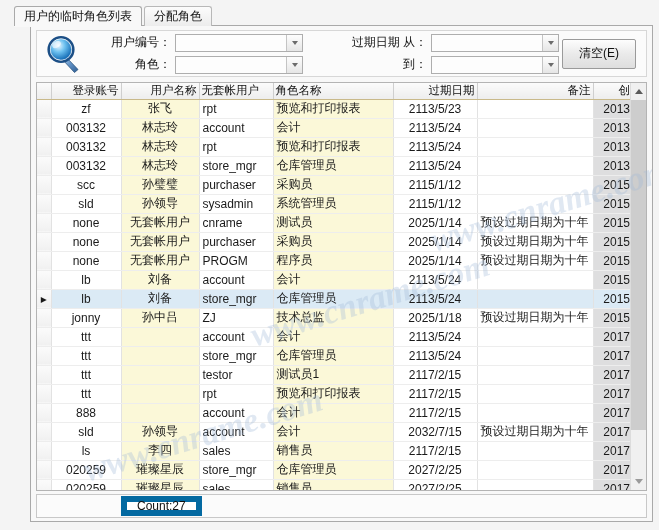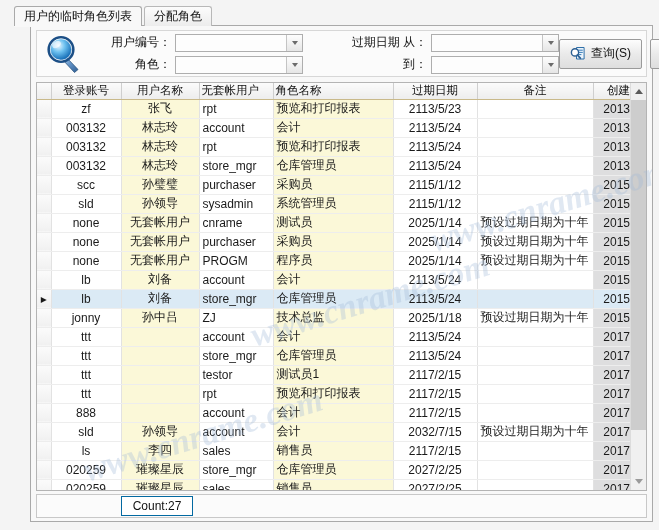--- a/index.html
+++ b/index.html
@@ -165,21 +165,21 @@
   }
   table.grid th {
     height: 16px;
     background: linear-gradient(to bottom,#fbfbfb,#ededed);
     border-right: 1px solid #cfcfcf;
     border-bottom: 1px solid #c9b98a;
     font-weight: normal;
     color: #111;
     font-size: 11.5px;
     padding: 0 2px;
-    text-align: center;
+    text-align: right;
     white-space: nowrap;
   }
   table.grid th.rh {
     width: 14px;
     border-bottom: 1px solid #c9b98a;
     background: linear-gradient(to bottom,#fbfbfb,#ededed);
   }
   table.grid td {
     height: 19px;
     border-right: 1px solid #e2e2e2;
@@ -248,21 +248,21 @@
     border: 1px solid #c8c8c8;
     background: #fbfbfb;
     display: flex;
     align-items: center;
   }
   .countbox {
     margin-left: 84px;
     height: 20px;
     min-width: 72px;
     padding: 0 10px;
-    border: 1px solid #0369a1;
+    border: 6px solid #0369a1;
     background: #fff;
     display: flex; align-items: center; justify-content: center;
     font-size: 12px; color: #111;
   }
 
   
   .wm {
     position: absolute;
     left: 0; top: 0; right: 0; bottom: 0;
     pointer-events: none;
@@ -355,31 +355,20 @@
           <div class="combo">
             <div class="cval"></div>
             <div class="cbtn">
               <span class="caret"></span>
             </div>
           </div>
         </div>
       </div>
 
       <div class="btns">
-        <div class="btn">
-          <span class="qicon">
-            <svg width="17" height="15" viewBox="0 0 17 15">
-              <path d="M6.5 1.5 h7.6 v11.5 h-7.6 z" fill="#eaf3fb" stroke="#2f6fa8" stroke-width="1"></path>
-              <path d="M8.2 4.2 h4.6 M8.2 6.4 h4.6 M8.2 8.6 h3.2" stroke="#3a7fba" stroke-width="1"></path>
-              <circle cx="5.0" cy="6.4" r="3.6" fill="#ffffff" stroke="#2b5f93" stroke-width="1.4"></circle>
-              <path d="M7.4 9.0 L10.3 12.2" stroke="#2b5f93" stroke-width="1.8" stroke-linecap="round"></path>
-            </svg>
-          </span>
-          <span>查询(S)</span>
-        </div>
         <div class="btn">
           <span>清空(E)</span>
         </div>
       </div>
     </div>
 
     <div class="gridwrap">
       <table class="grid">
         <colgroup id="cg">
             <col style="width:14px">

